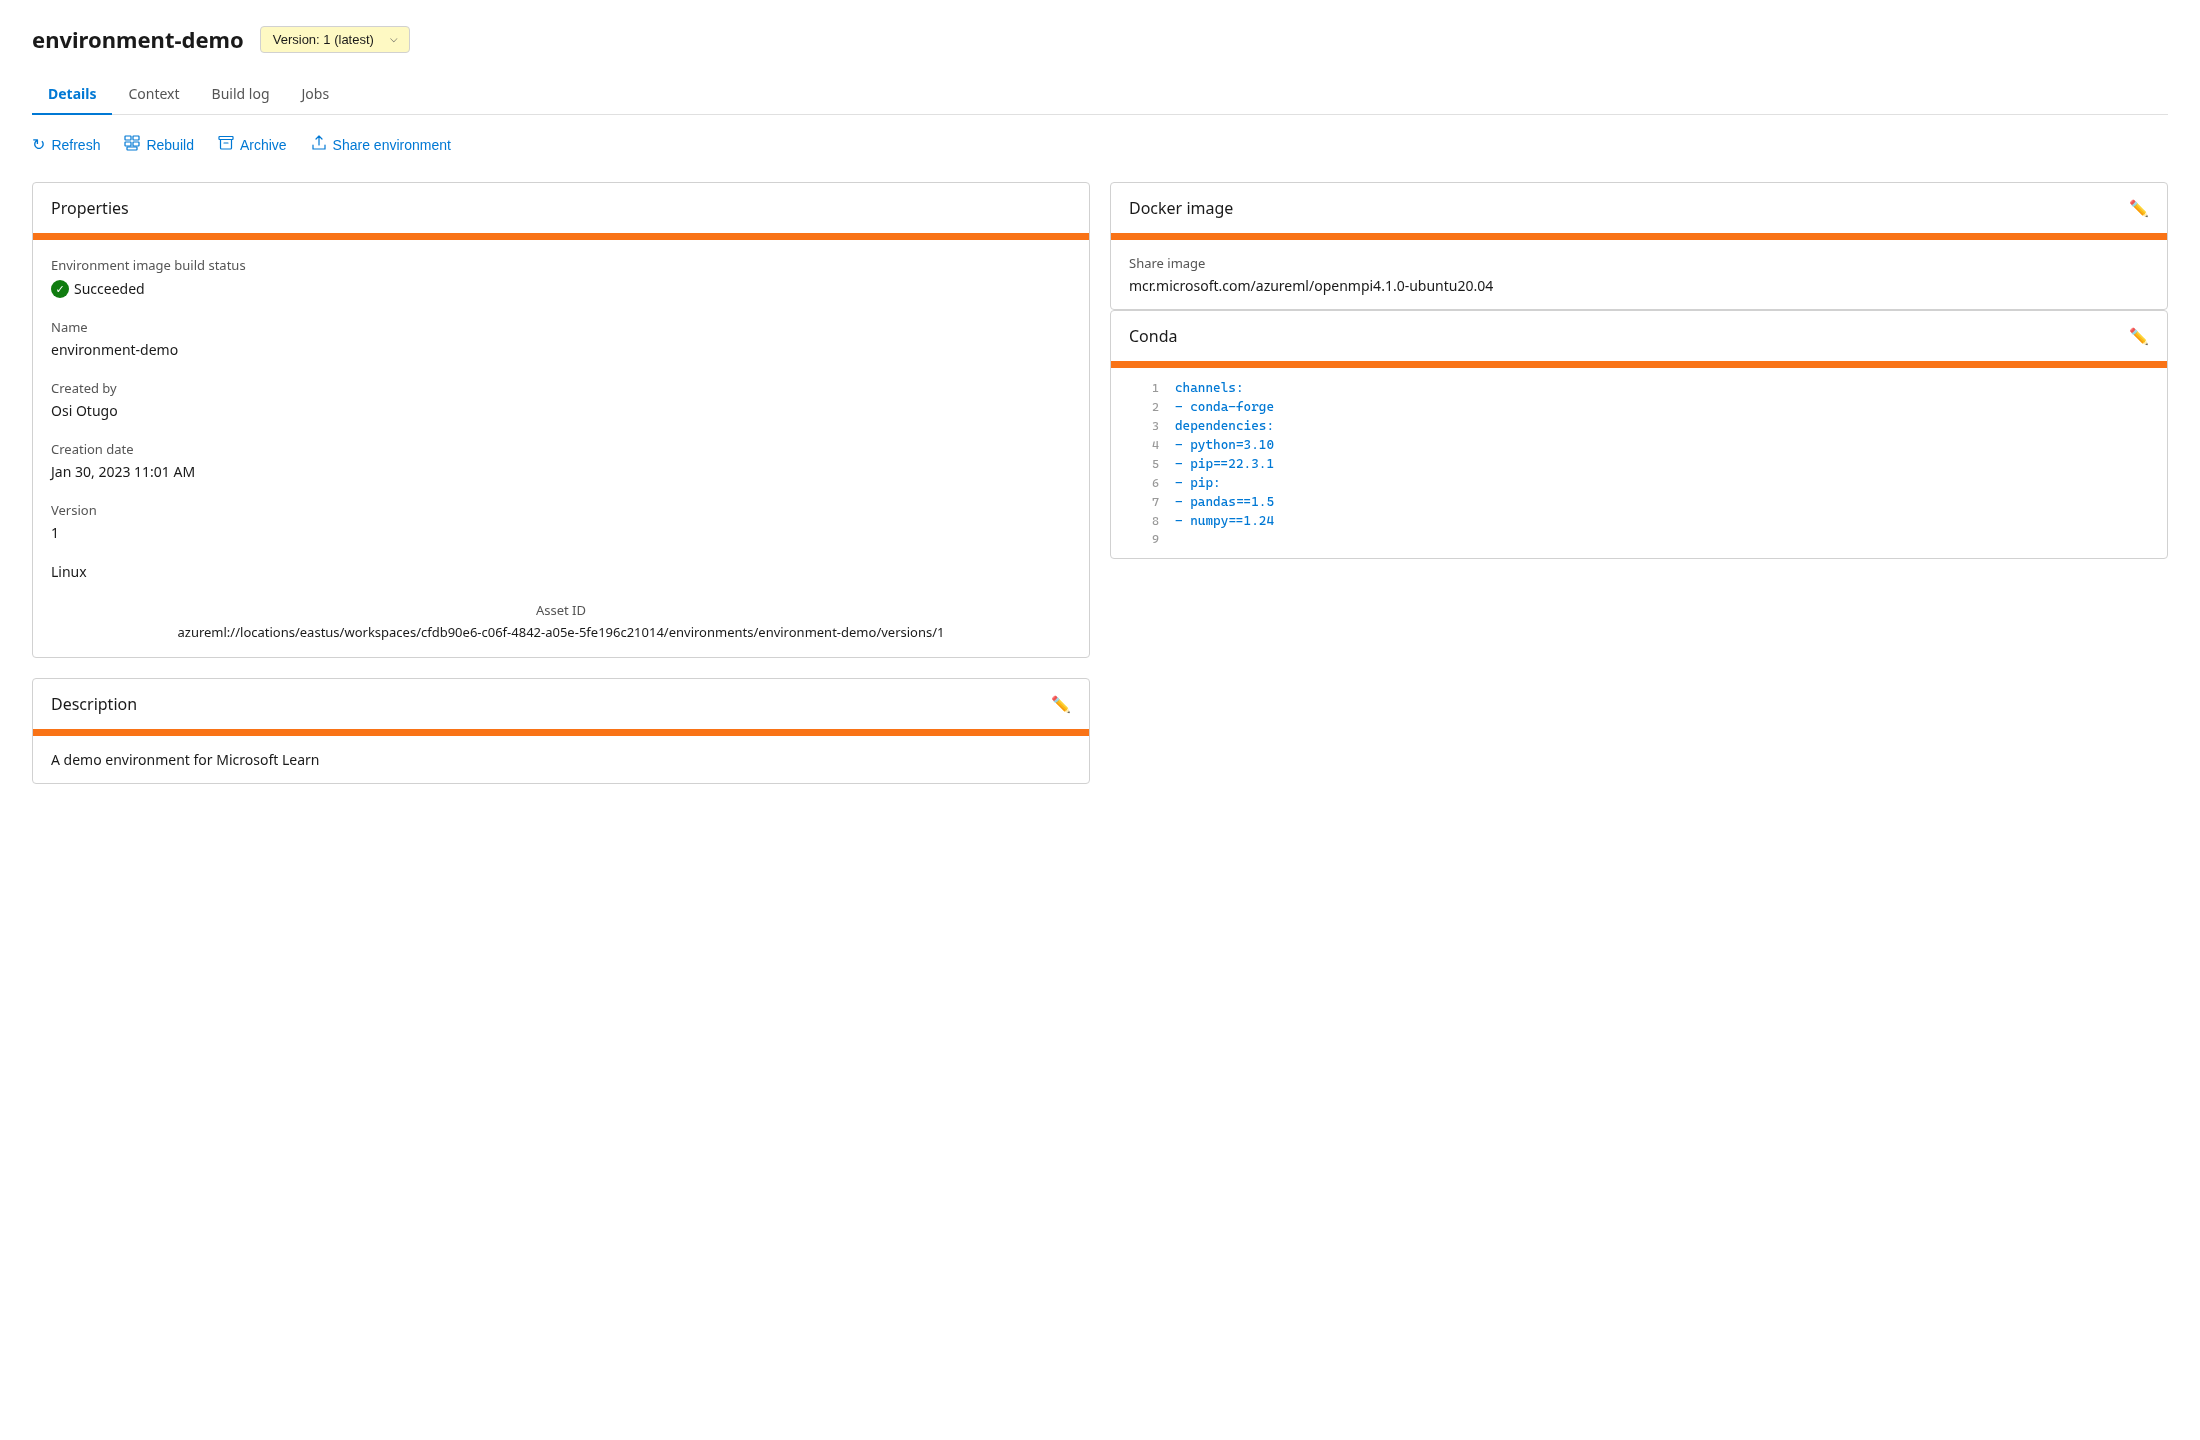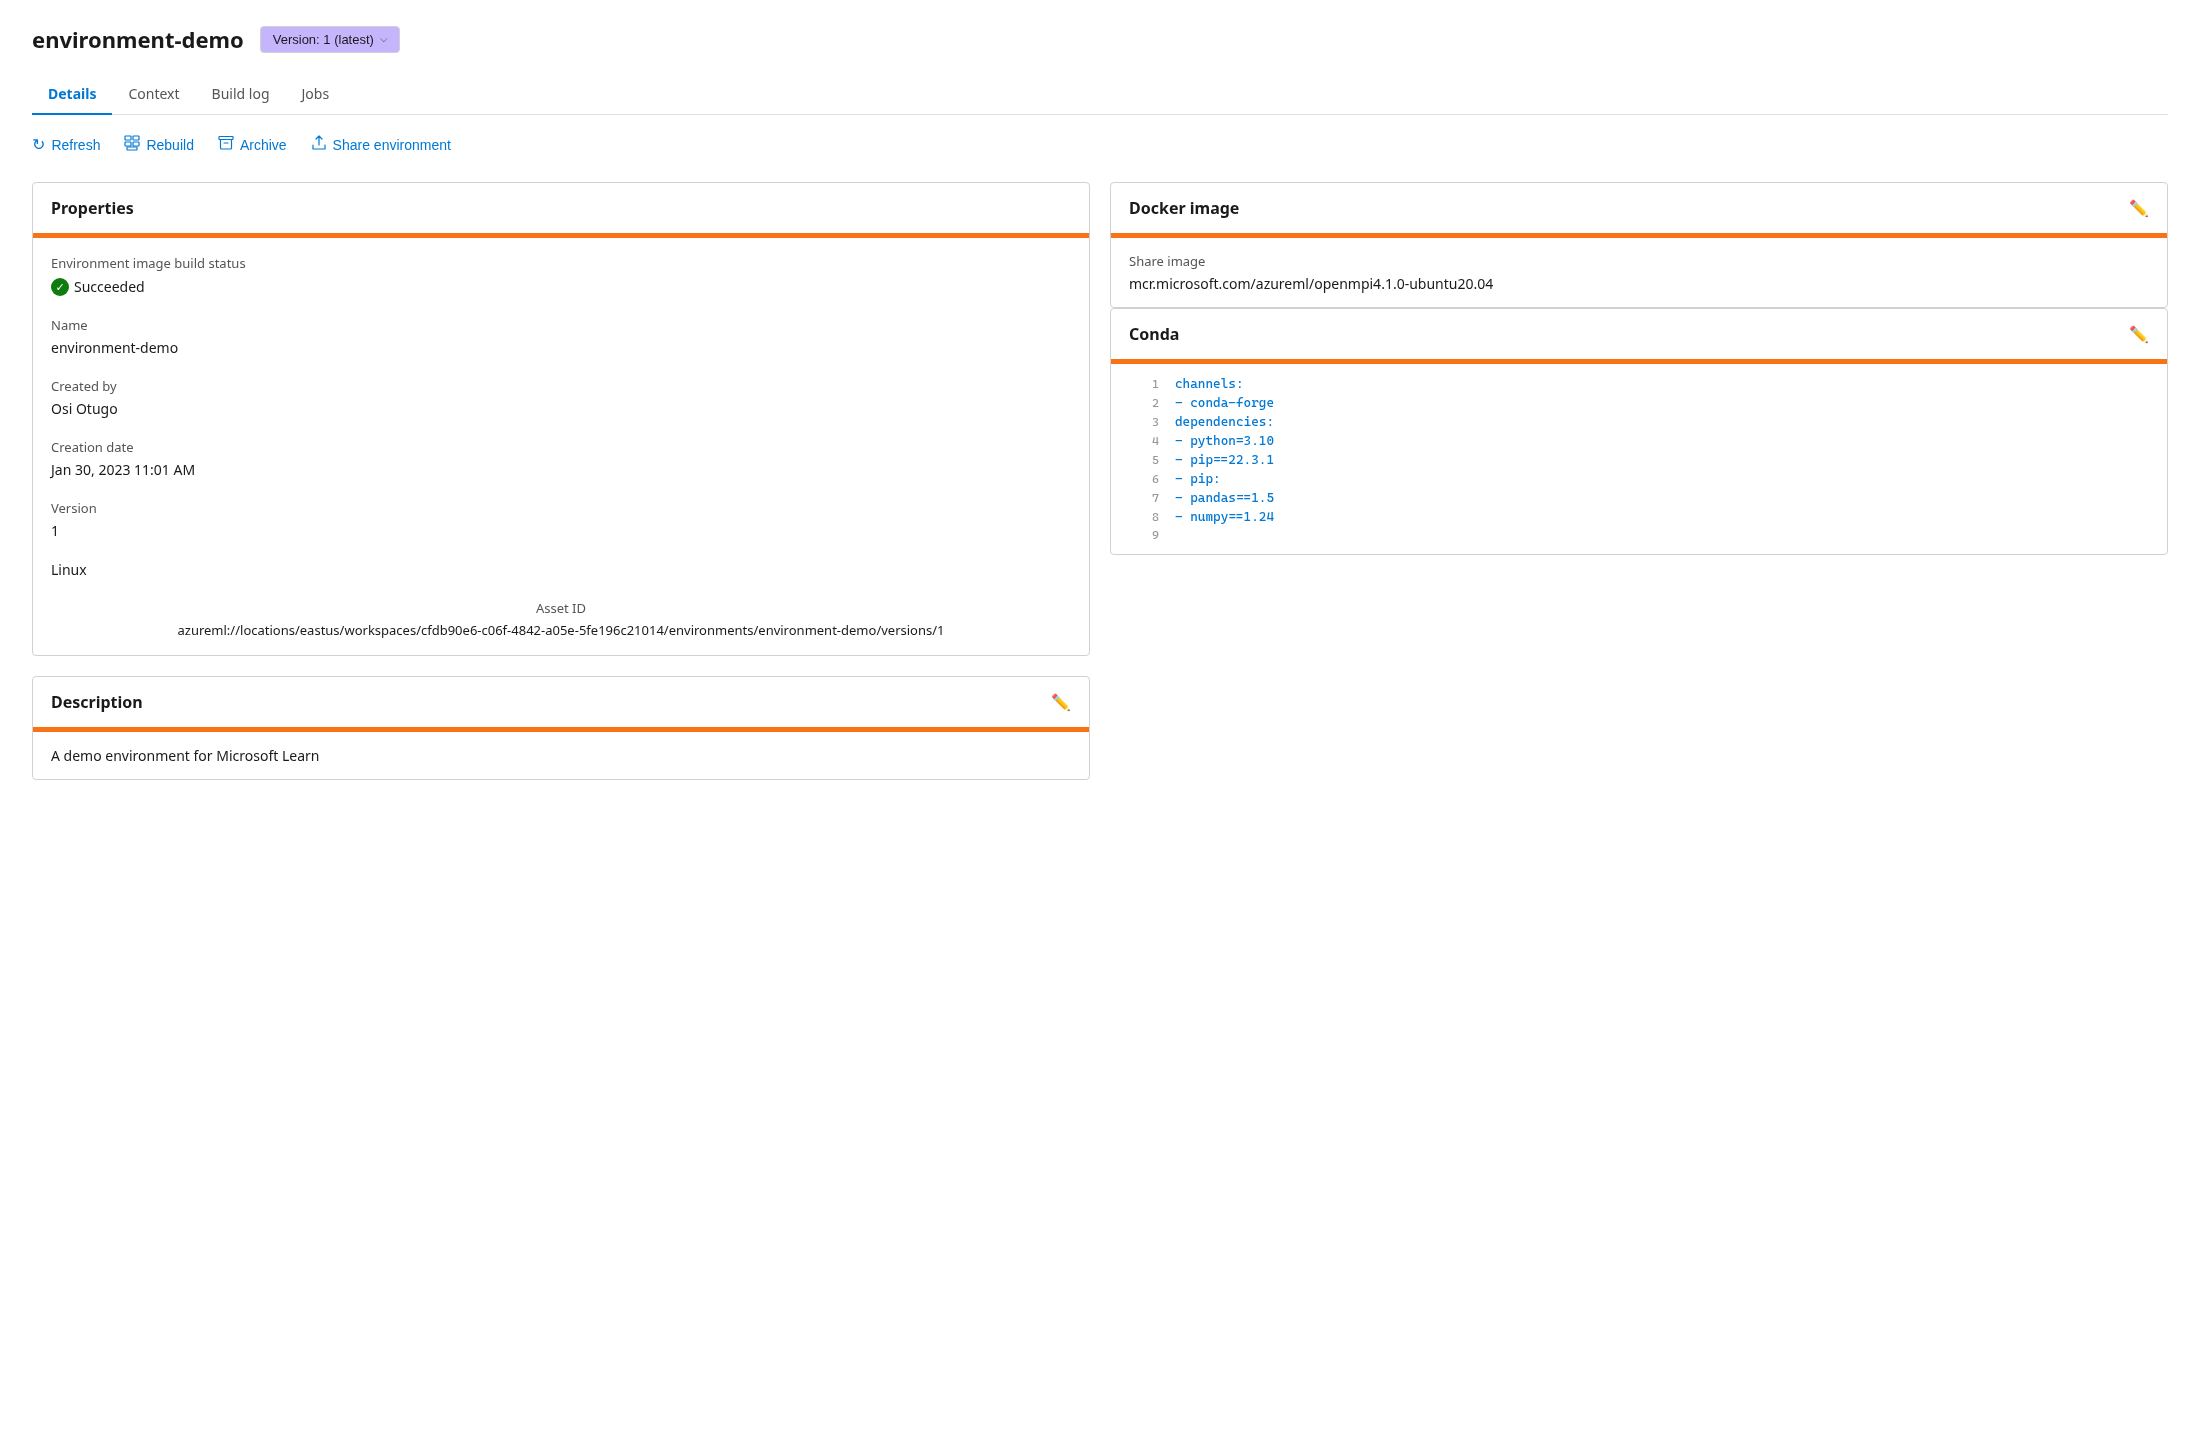--- a/index.html
+++ b/index.html
@@ -17,28 +17,28 @@
       margin-bottom: 20px;
     }
     .page-title {
       font-size: 22px;
       font-weight: 700;
       color: #1a1a1a;
     }
     .version-dropdown {
       display: flex;
       align-items: center;
-      gap: 6px;
+      gap: 16px;
       border: 1px solid #d1d1d1;
       border-radius: 4px;
       padding: 5px 12px;
       cursor: pointer;
       font-size: 13px;
       color: #1a1a1a;
-      background: #c4b5fd;
+      background: #fef9c3;
     }
     .version-dropdown .chevron {
       font-size: 10px;
       color: #555;
     }
     .tabs {
       display: flex;
       gap: 0;
       border-bottom: 1px solid #e0e0e0;
       margin-bottom: 20px;
@@ -94,23 +94,23 @@
     .card {
       border: 1px solid #d1d1d1;
       border-radius: 4px;
       overflow: hidden;
     }
     .card-header {
       display: flex;
       align-items: center;
       justify-content: space-between;
       padding: 14px 18px;
-      border-bottom: 5px solid #f97316;
+      border-bottom: 7px solid #f97316;
       font-size: 16px;
-      font-weight: 700;
+      font-weight: 400;
     }
     .card-edit-icon {
       cursor: pointer;
       color: #0078d4;
       font-size: 16px;
     }
     .card-body {
       padding: 16px 18px;
     }
     .prop-row {

